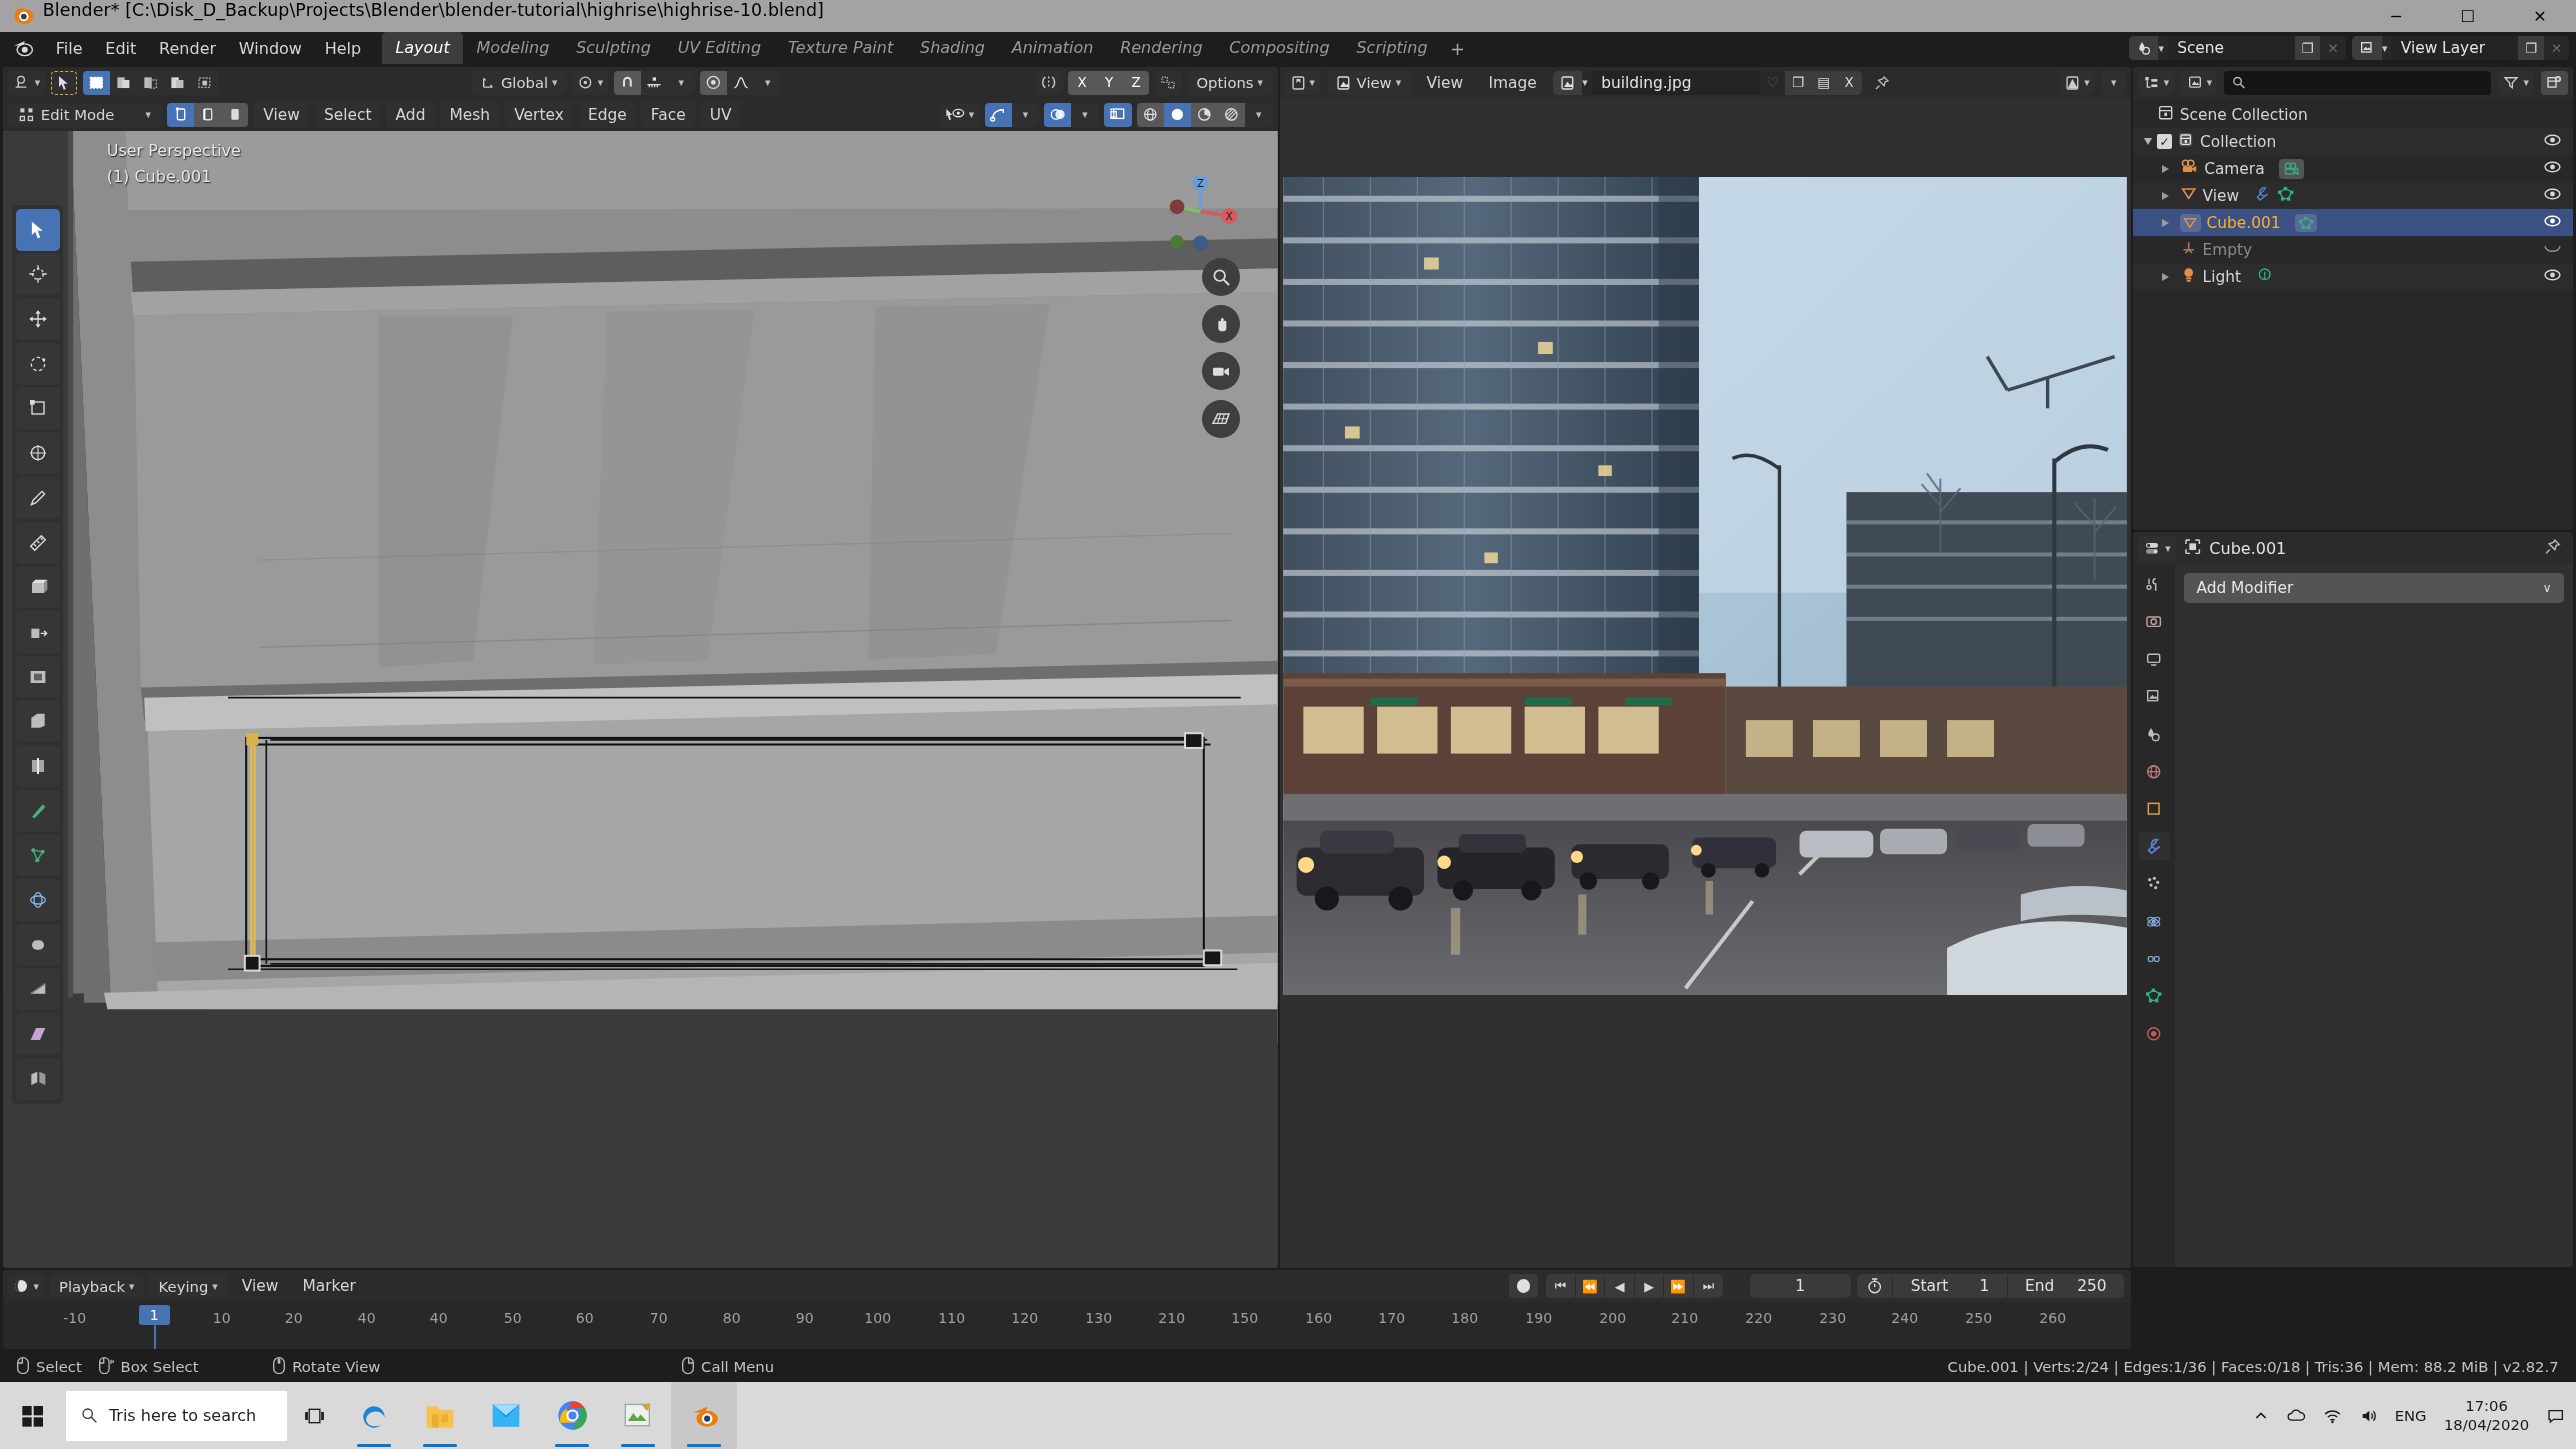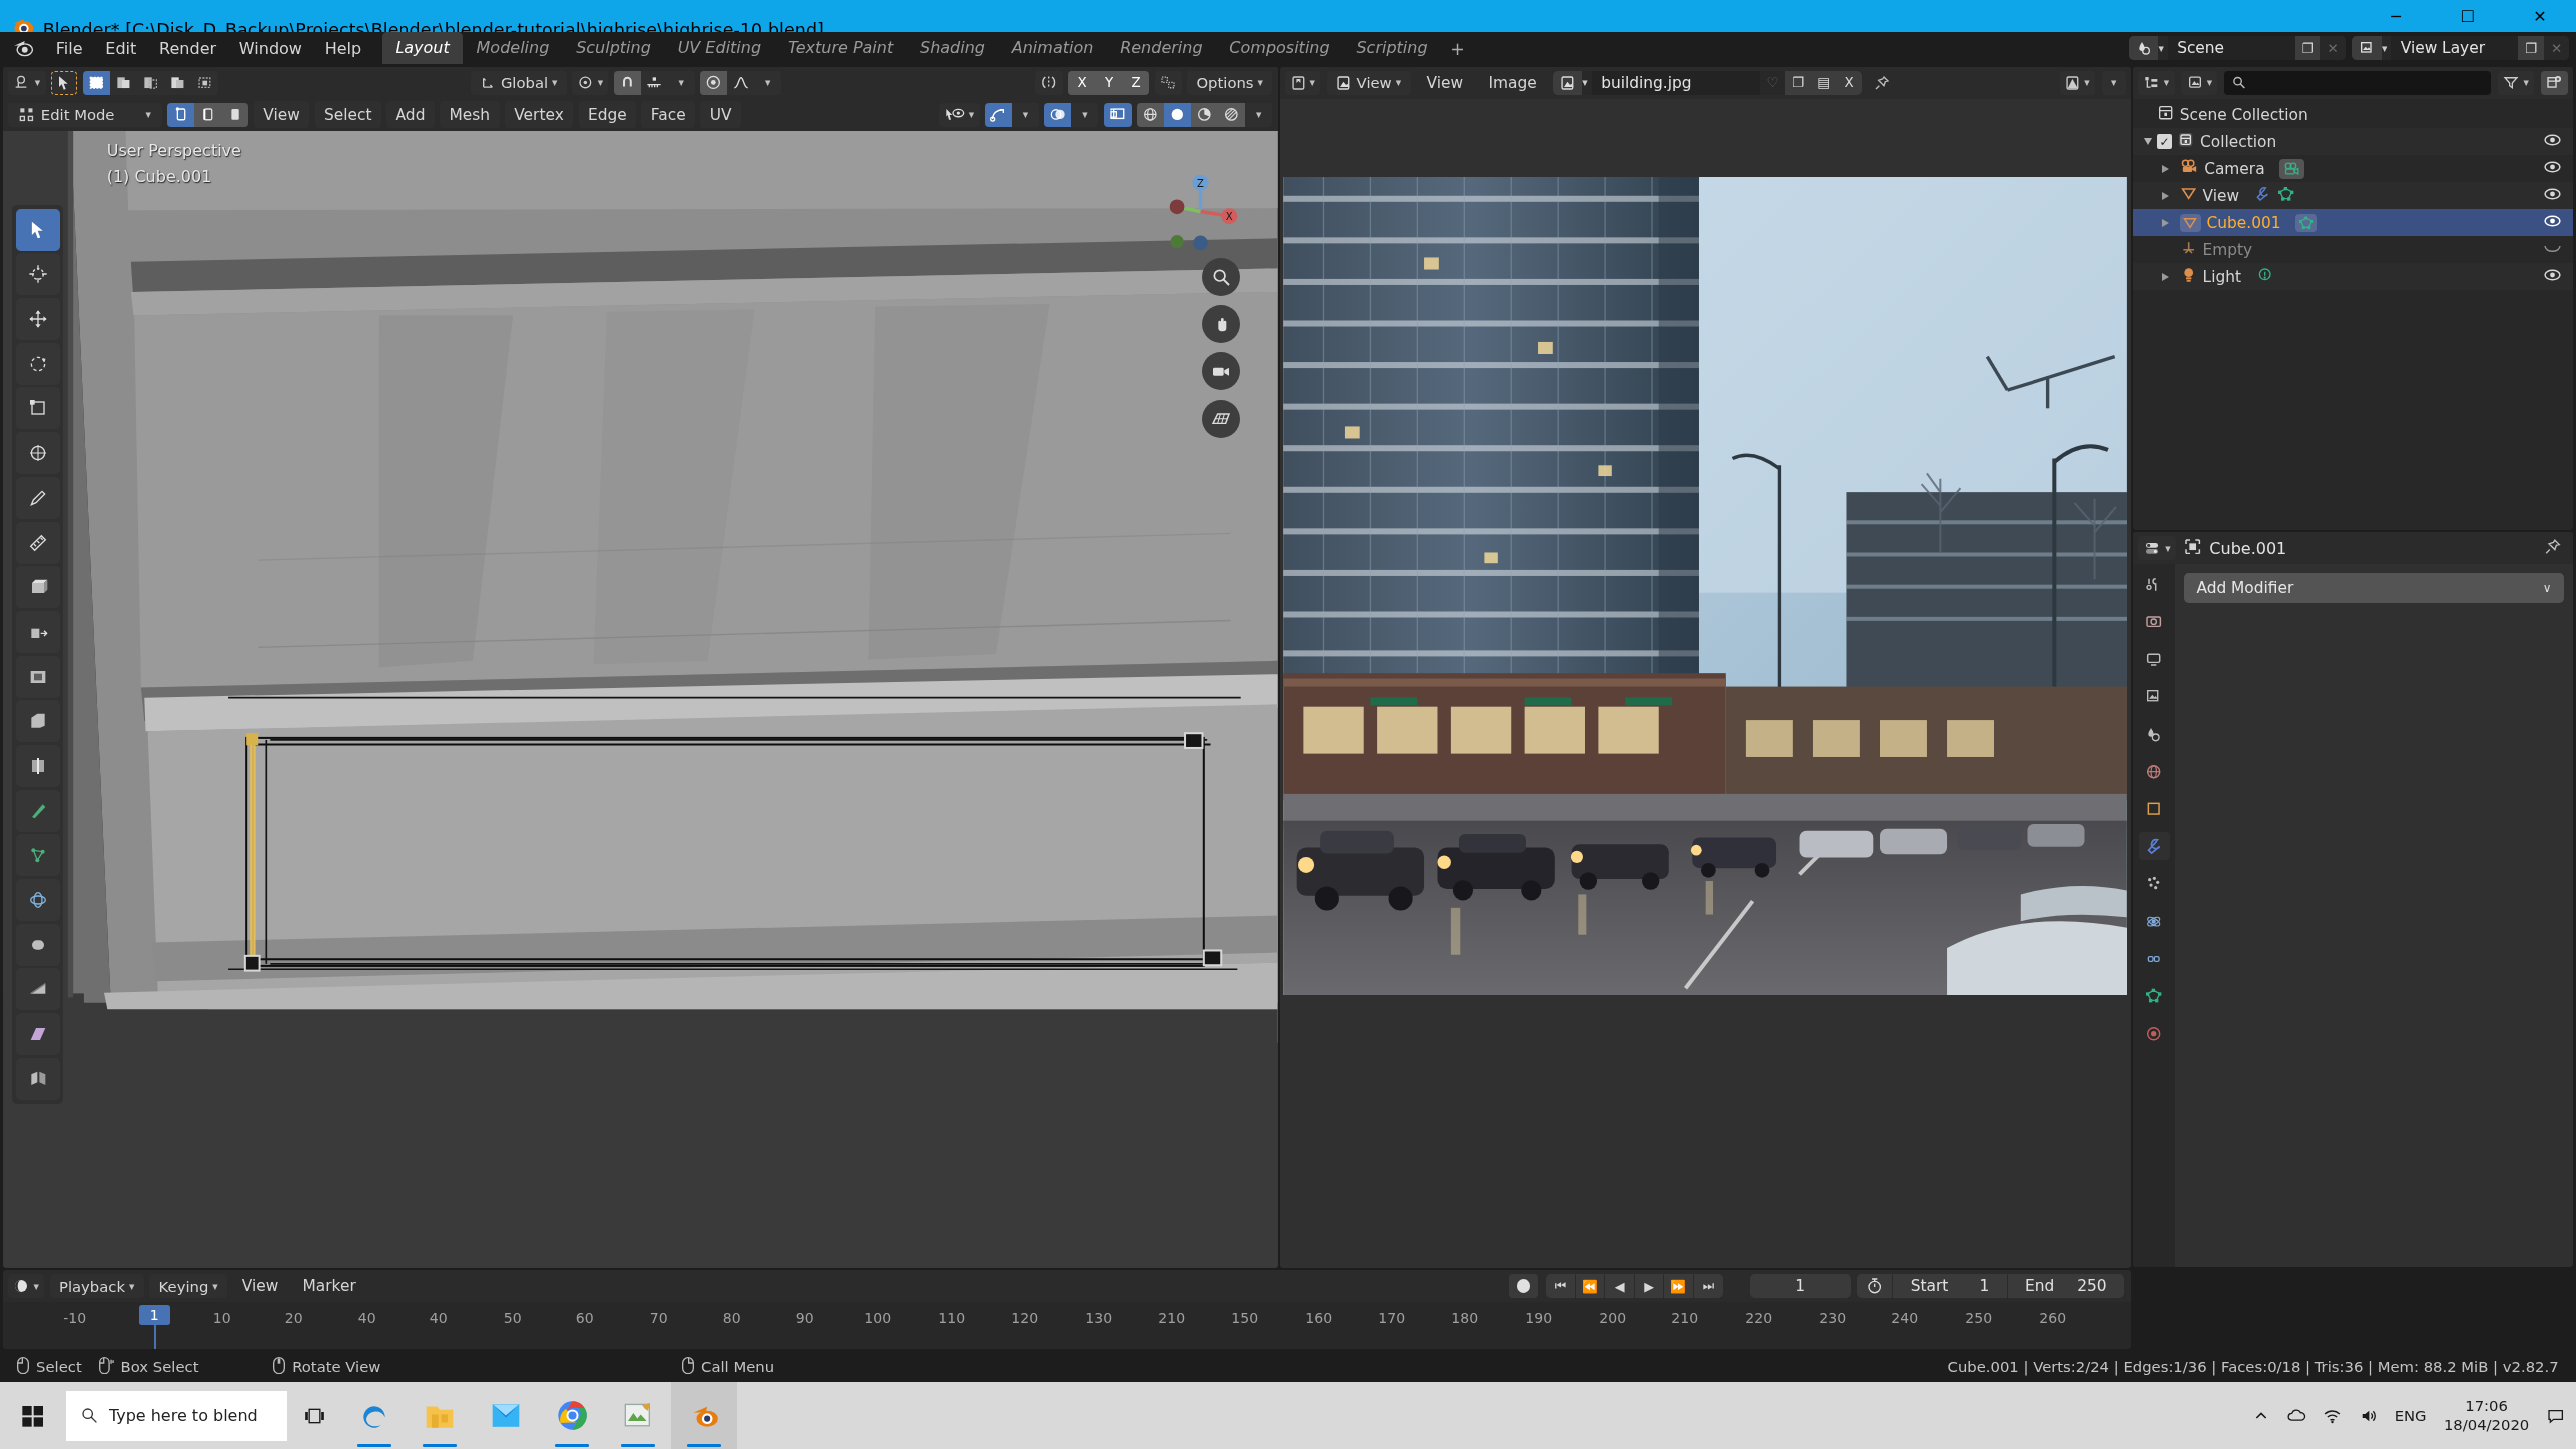--- a/index.html
+++ b/index.html
@@ -2,21 +2,21 @@
 <html style="font-size:10.7px"><head>
 <meta charset="utf-8">
 <style>
   * { box-sizing: border-box; margin:0; padding:0; }
   html,body { width:2576px; height:1449px; overflow:hidden; background:#1d1d1d;
     font-family:"DejaVu Sans","Liberation Sans",sans-serif; }
   body { position:relative; }
 
   
   #titlebar { position:absolute; left:0; top:0; width:2576px; height:40px;
-    background:#0ea5e9; display:flex; align-items:flex-end; }
+    background:#a3a3a3; display:flex; align-items:flex-start; }
   #titlebar .tb-icon { width:28px; height:28px; margin-left:8px; margin-right:6.7px;
     display:flex; align-items:center; justify-content:center; }
   #titlebar .tb-text { font-size:17.4px; color:#000; letter-spacing:0.1px; }
   #tb-buttons { position:absolute; right:0; top:0; height:32px; display:flex; }
   #tb-buttons div { width:72px; height:32px; display:flex; align-items:center;
     justify-content:center; color:#000; font-size:16px; }
 
   
   #topbar { position:absolute; left:0; top:32px; width:2576px; height:32px;
     background:#1d1d1d; display:flex; align-items:center; }
@@ -1384,21 +1384,21 @@
         <rect x="19" y="3" width="14" height="14" fill="#1a1a1a"></rect>
       <rect x="2" y="20" width="14" height="14" fill="#1a1a1a"></rect>
         <rect x="19" y="20" width="14" height="14" fill="#1a1a1a"></rect>
     </svg>
   </div>
   <div class="tb-search">
     <svg width="17.4" height="17.4" viewBox="0 0 26 26">
         <circle cx="10" cy="10" r="7" fill="none" stroke="#333" stroke-width="2"></circle>
         <path d="M15 15 L23 23" stroke="#333" stroke-width="2"></path>
       </svg>
-    <span>Type here to blend</span>
+    <span>Tris here to search</span>
   </div>
   <div class="tb-taskview">
     <svg width="23" height="20" viewBox="0 0 34 30">
         <rect x="9" y="5" width="16" height="20" fill="none" stroke="#1a1a1a" stroke-width="2"></rect>
         <rect x="3" y="9" width="4" height="12" fill="#1a1a1a"></rect>
         <rect x="27" y="9" width="4" height="12" fill="#1a1a1a"></rect>
       </svg>
   </div>
   <div class="tb-app">
     <svg width="32" height="32" viewBox="0 0 48 48">

